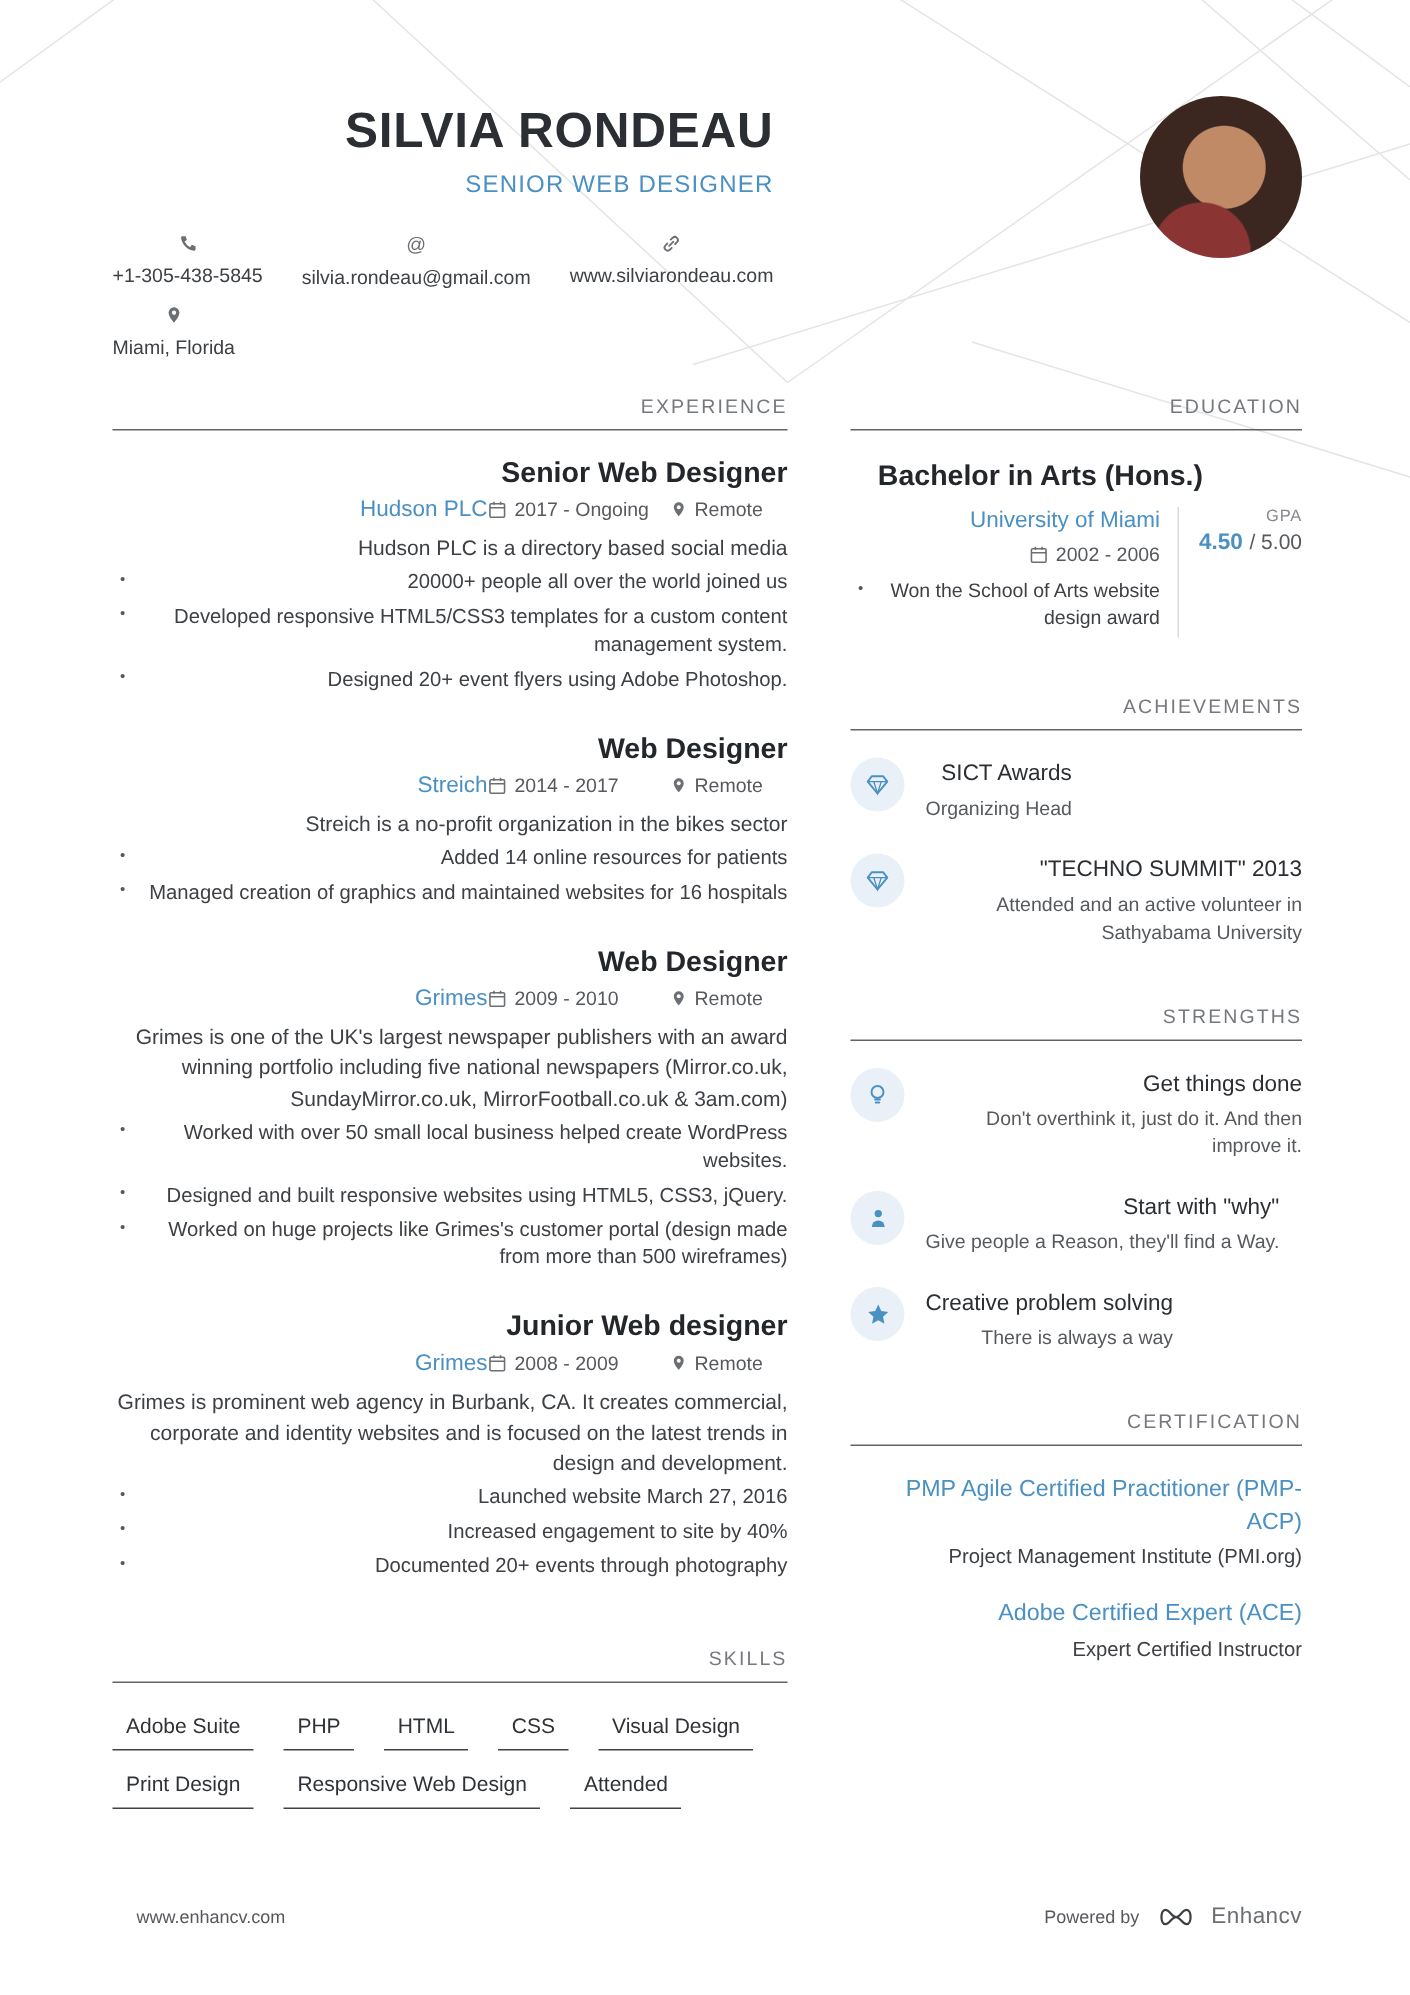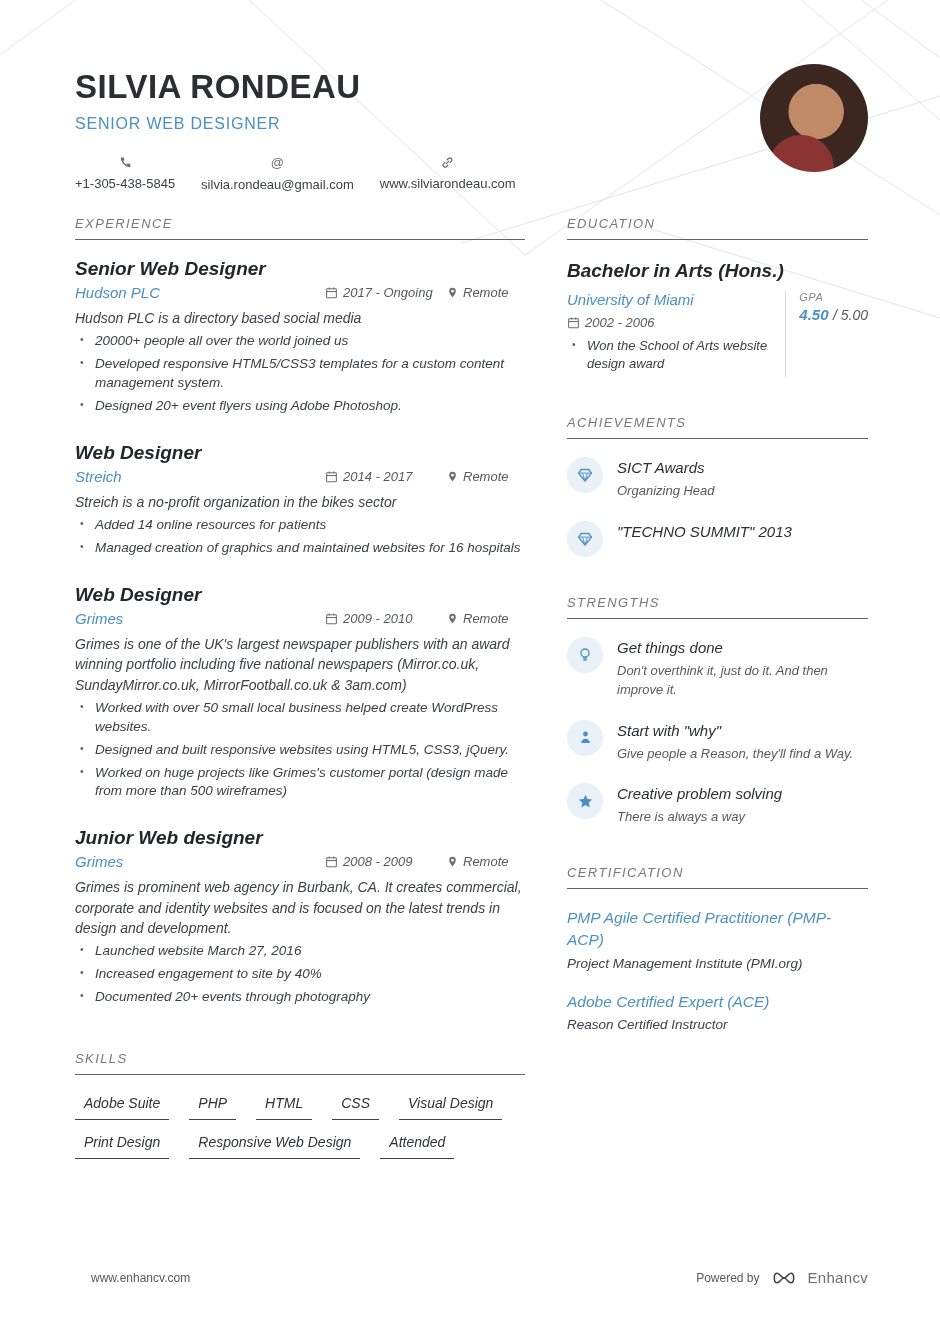--- a/index.html
+++ b/index.html
@@ -7,21 +7,21 @@
     --text-dark:#2b2e33;
     --text-body:#3d4045;
     --text-mute:#56595e;
     --icon-gray:#6b6e73;
     --line-gray:#60636a;
     --circle-bg:#e9f0f8;
   }
   *{box-sizing:border-box;margin:0;padding:0;}
   html,body{background:#fff;}
   body{font-family:"Liberation Sans","DejaVu Sans",sans-serif;color:var(--text-body);}
-  .page{position:relative;width:940px;height:1330px;margin:0 auto;background:#fff;overflow:hidden;}
+  .page{position:relative;width:940px;height:1330px;margin:0 auto;background:#fff;overflow:hidden;text-align:right;}
   .deco{position:absolute;top:0;left:0;pointer-events:none;}
 
   
   .header{position:relative;padding:68px 72px 0 75px;display:flex;justify-content:space-between;z-index:2;}
   .person-name{font-size:33px;font-weight:700;letter-spacing:.5px;color:var(--text-dark);}
   .person-title{margin-top:9px;font-size:16px;letter-spacing:.8px;color:var(--accent);font-weight:500;}
   .contact-row{display:flex;align-items:center;gap:26px;margin-top:22px;font-size:13px;color:var(--text-body);}
   .contact-row.second{margin-top:11px;}
   .contact-item{display:inline-flex;align-items:center;gap:7px;flex-direction:column;}
   .contact-item .at{color:var(--icon-gray);font-size:13px;}
@@ -31,21 +31,21 @@
       radial-gradient(circle at 52% 44%, #c08a66 0 33%, rgba(0,0,0,0) 34%),
       radial-gradient(circle at 50% 50%, #3b2620 0 71%, #241713 72%);}
 
   
   .columns{position:relative;display:flex;gap:42px;padding:0 72px 0 75px;margin-top:24px;z-index:2;}
   .col-left{width:450px;flex:0 0 450px;}
   .col-right{flex:1;min-width:0;}
 
   .sec-head{font-size:13px;font-weight:400;letter-spacing:1.4px;color:#75787d;padding-bottom:8px;
     border-bottom:1px solid var(--line-gray);margin-bottom:18px;}
-  section{margin-bottom:30px;font-style:italic;}
+  section{margin-bottom:30px;}
 
   
   .job{margin-bottom:26px;}
   .job-role{font-size:19px;font-weight:600;color:#23262b;margin-bottom:4px;}
   .job-meta{display:flex;align-items:center;margin-bottom:7px;}
   .company{font-size:15px;color:var(--accent);flex:1;text-decoration:none;cursor:pointer;}
   .meta-item{display:inline-flex;align-items:center;gap:5px;font-size:13px;color:var(--text-mute);}
   .meta-date{width:122px;}
   .meta-loc{width:78px;}
   .summary{font-size:14px;line-height:1.45;color:var(--text-body);margin-bottom:4px;}
@@ -126,20 +126,29 @@
               <g fill="none" stroke="#6b6e73" stroke-width="1.5" stroke-linecap="round">
                 <path d="M6.3 9.7 9.7 6.3"></path>
                 <path d="M7.6 4.6l1.5-1.5a2.5 2.5 0 0 1 3.6 3.6L11.2 8.2"></path>
                 <path d="M8.4 11.4 6.9 12.9a2.5 2.5 0 0 1-3.6-3.6l1.5-1.5"></path>
               </g>
             </svg>
           <span>www.silviarondeau.com</span>
         </span>
       </div>
 
+      <div class="contact-row second">
+        <span class="contact-item">
+          <svg width="12" height="14" viewBox="0 0 16 16">
+              <path d="M8 1.2a4.8 4.8 0 0 1 4.8 4.8c0 3.6-4.8 8.8-4.8 8.8S3.2 9.6 3.2 6A4.8 4.8 0 0 1 8 1.2z" fill="#6b6e73"></path>
+              <circle cx="8" cy="6" r="1.9" fill="#fff"></circle>
+            </svg>
+          <span>Miami, Florida</span>
+        </span>
+      </div>
     </div>
 
     <div class="avatar"></div>
   </header>
 
   <div class="columns">
 
     <div class="col-left">
 
       <section>
@@ -336,20 +345,21 @@
 
         <div class="card-item">
           <div class="icon-circle">
             <svg width="16" height="16" viewBox="0 0 16 16">
                 <path d="M4.2 2.5h7.6l2.7 3.6L8 14 1.5 6.1z" fill="none" stroke="#4a90c2" stroke-width="1.3" stroke-linejoin="round"></path>
                 <path d="M1.5 6.1h13M5.5 6.1 8 14 10.5 6.1" fill="none" stroke="#4a90c2" stroke-width="0.9"></path>
               </svg>
           </div>
           <div>
             <div class="card-title">"TECHNO SUMMIT" 2013</div>
+            <div class="card-desc">Attended and an active volunteer in Sathyabama University</div>
           </div>
         </div>
       </section>
 
       <section style="margin-top:38px;">
         <h2 class="sec-head">STRENGTHS</h2>
 
         <div class="card-item">
           <div class="icon-circle">
             <svg width="16" height="16" viewBox="0 0 16 16">
@@ -392,21 +402,21 @@
       <section style="margin-top:38px;">
         <h2 class="sec-head">CERTIFICATION</h2>
 
         <div class="cert-item">
           <div class="cert-title">PMP Agile Certified Practitioner (PMP-ACP)</div>
           <div class="cert-desc">Project Management Institute (PMI.org)</div>
         </div>
 
         <div class="cert-item">
           <div class="cert-title">Adobe Certified Expert (ACE)</div>
-          <div class="cert-desc">Reason Certified Instructor</div>
+          <div class="cert-desc">Expert Certified Instructor</div>
         </div>
       </section>
 
     </div>
   </div>
 
   <footer class="footer">
     <span class="footer-link">www.enhancv.com</span>
     <span class="powered">
       <span>Powered by</span>

